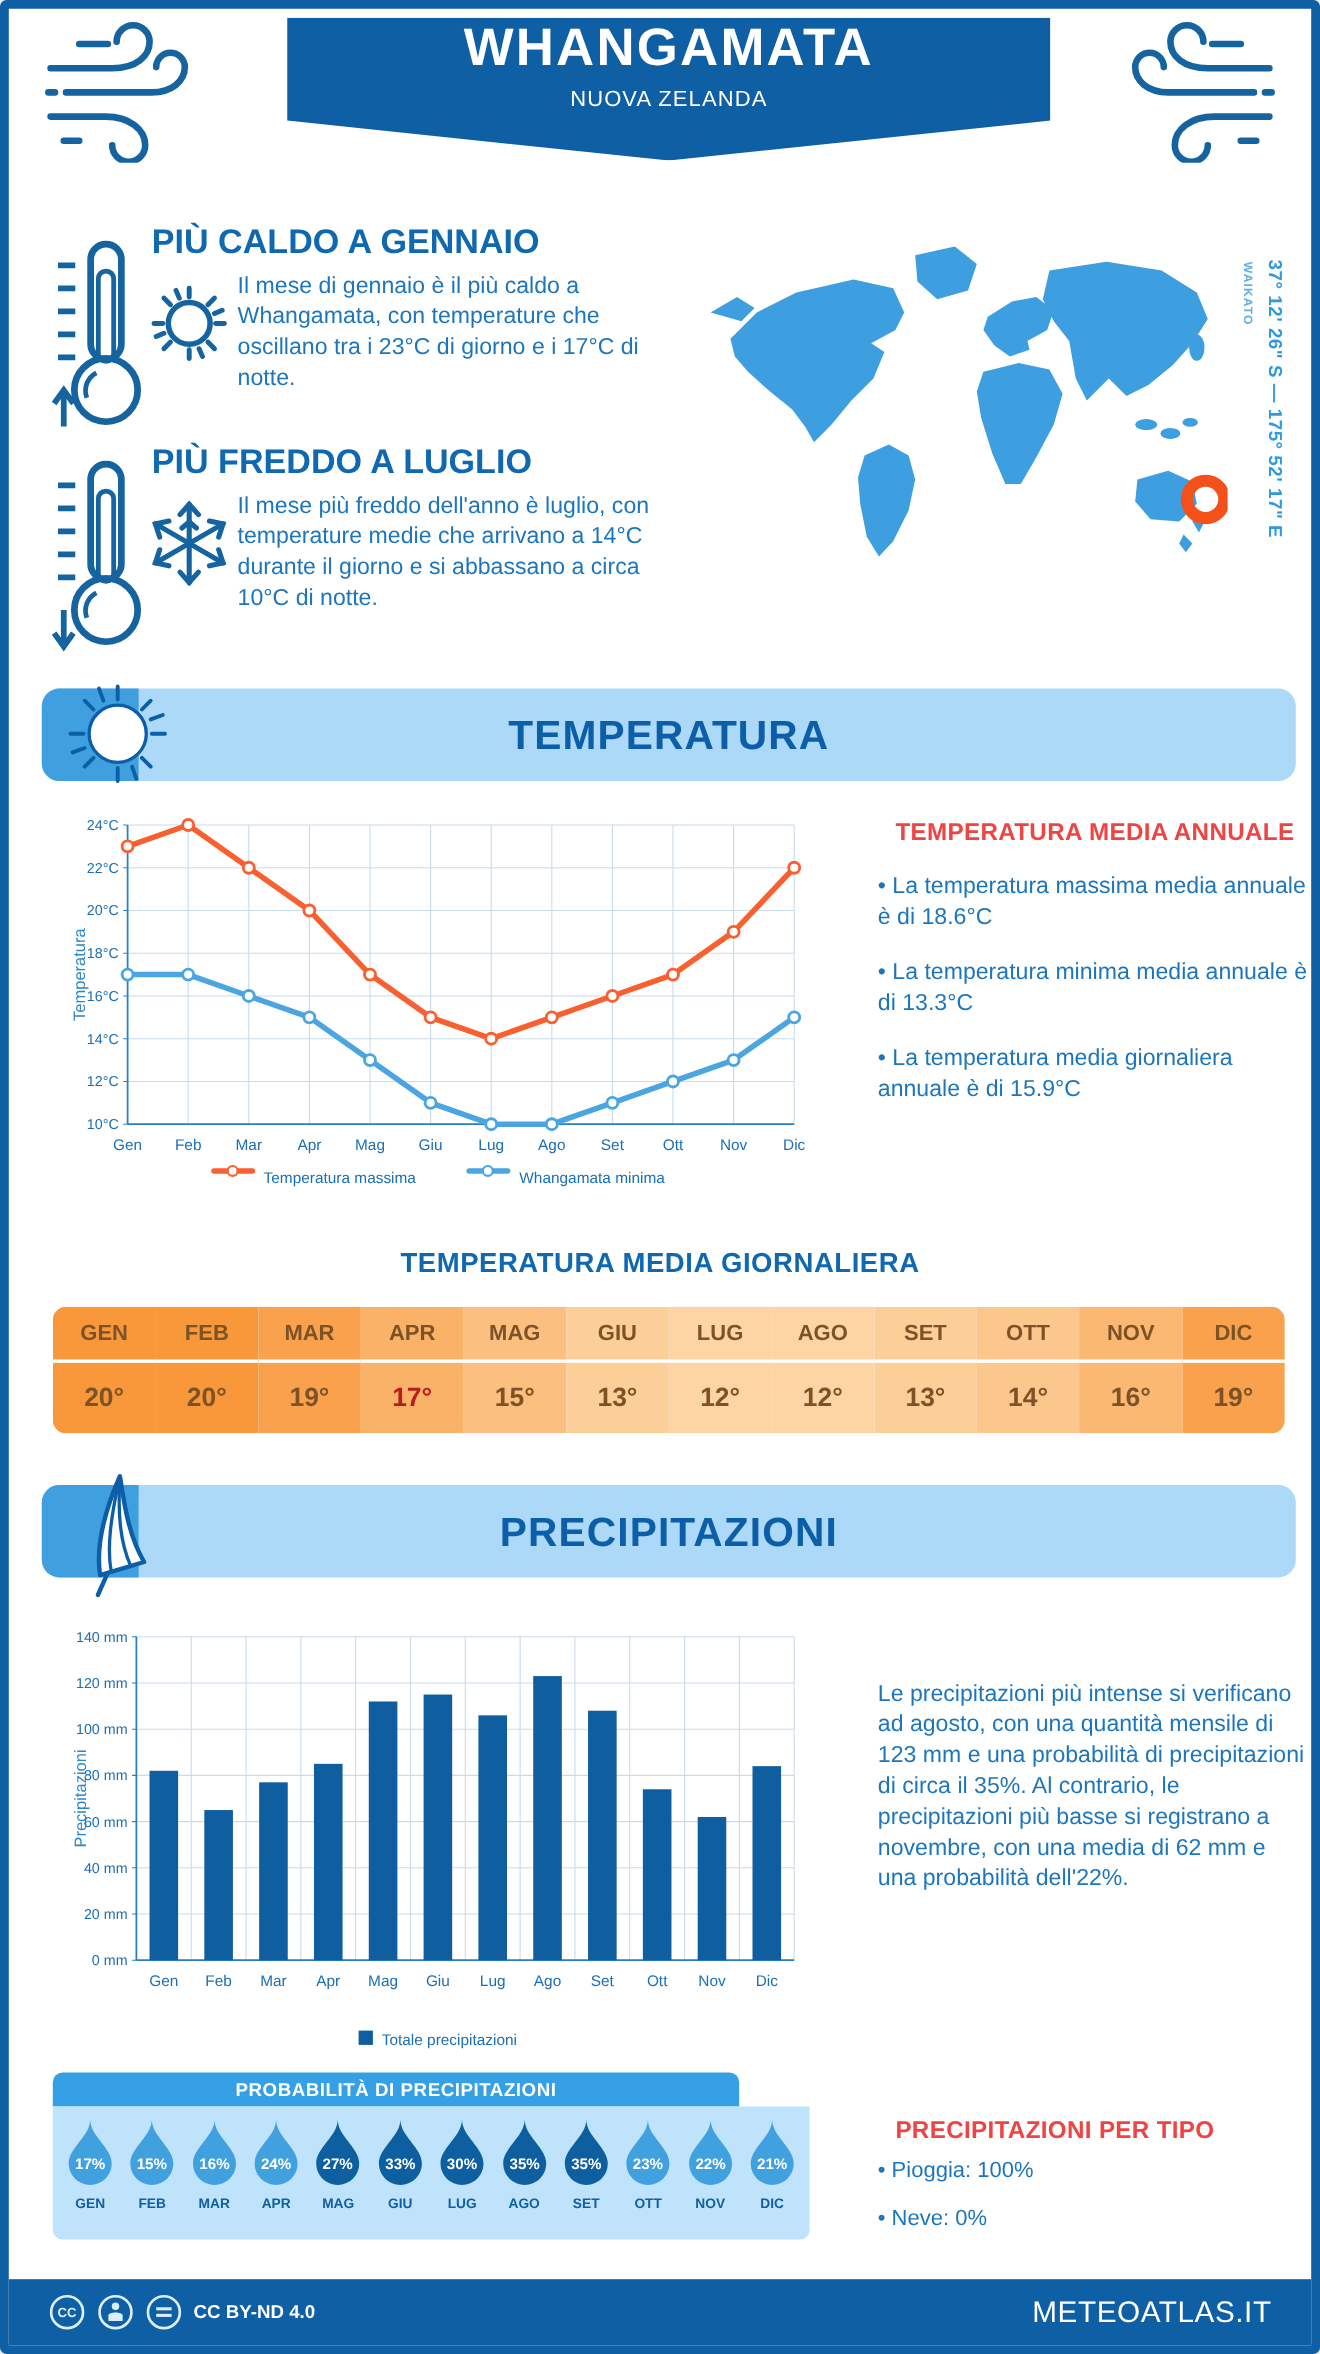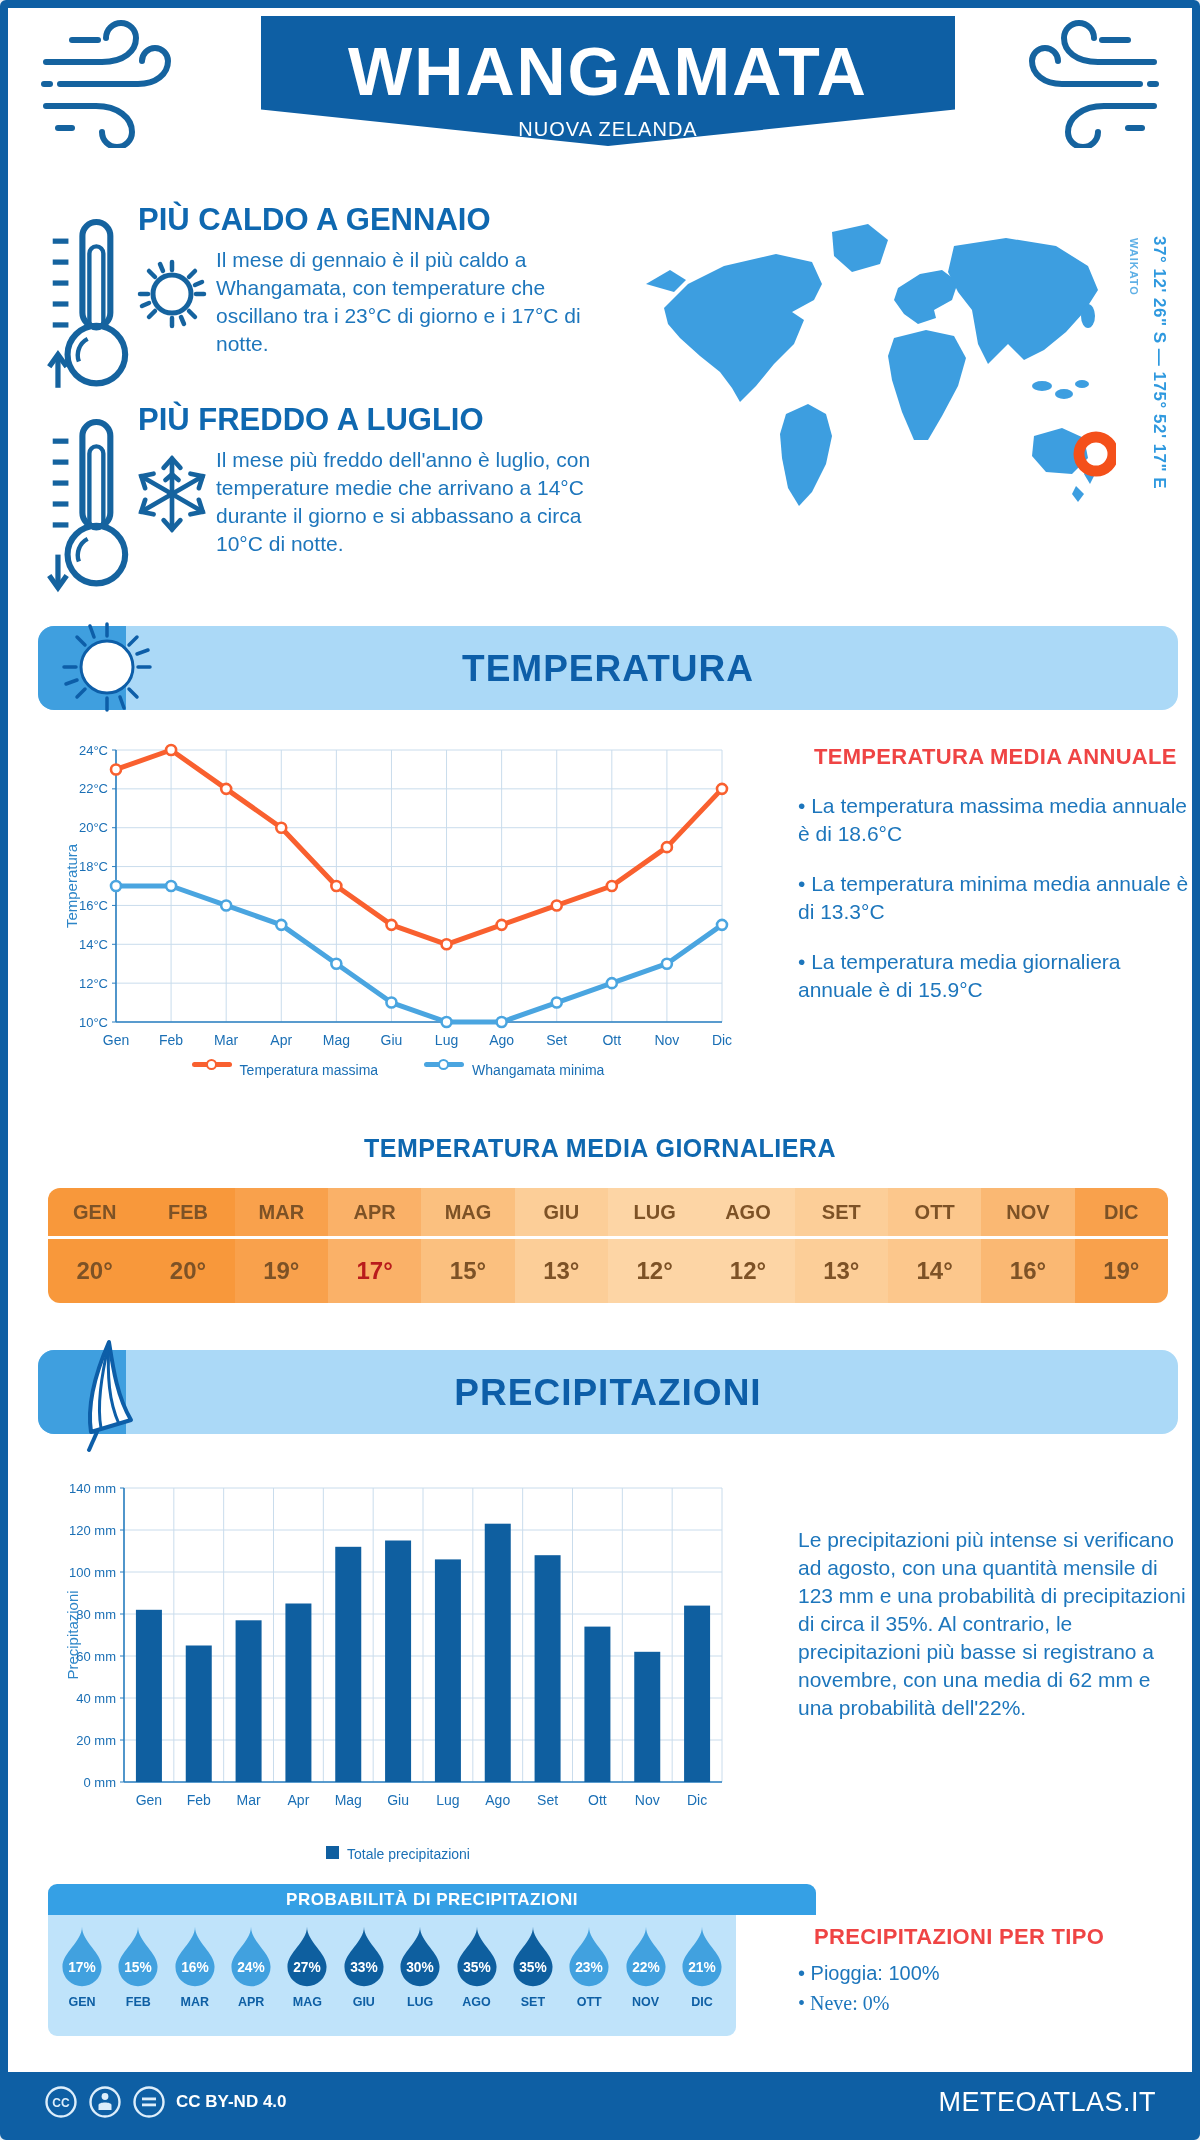--- a/index.html
+++ b/index.html
@@ -8,21 +8,21 @@
     background:#ffffff;box-sizing:border-box;
     border:8px solid #0E5FA4;border-radius:6px;overflow:hidden;
     font-family:"Liberation Sans",sans-serif;
   }
   
   .banner{
     position:absolute;left:253px;top:8px;width:694px;height:130px;background:#0E5FA4;
     clip-path:polygon(0 0,100% 0,100% 72%,50% 100%,0 72%);
     text-align:center;color:#fff;
   }
-  .banner .title{font-size:68px;font-weight:bold;letter-spacing:2px;margin-top:16px;}
+  .banner .title{font-size:48px;font-weight:bold;letter-spacing:2px;}
   .banner .subtitle{font-size:20px;margin-top:8px;letter-spacing:1px;}
   .wind{position:absolute;top:12px;}
   .wind.left{left:30px;}
   .wind.right{right:30px;transform:scaleX(-1);}
   
   .fact{position:absolute;left:36px;width:590px;height:200px;}
   .fact .thermo{position:absolute;left:0;top:4px;}
   .fact .fact-title{position:absolute;left:94px;top:2px;font-size:31px;font-weight:bold;color:#0F68B0;}
   .fact .side-icon{position:absolute;left:86px;top:52px;}
   .fact .fact-text{position:absolute;left:172px;top:46px;width:408px;font-size:21px;line-height:28px;color:#1D76BC;}
@@ -53,21 +53,21 @@
   .side-col p{margin:22px 0 0 0;font-size:21px;line-height:28px;}
   
   .daily-title{position:absolute;left:0;right:0;top:1126px;text-align:center;
       font-size:25px;font-weight:bold;color:#0F68B0;letter-spacing:.5px;}
   .temp-table{position:absolute;left:40px;top:1180px;width:1120px;display:flex;
       border-radius:12px;overflow:hidden;}
   .temp-col{flex:1;text-align:center;}
   .temp-col .m{height:48px;line-height:48px;font-size:20px;font-weight:bold;}
   .temp-col .v{height:64px;line-height:64px;font-size:24px;font-weight:bold;border-top:3px solid #fff;}
   
-  .prob-header{position:absolute;left:40px;top:1876px;width:768px;height:31px;background:#35A0E5;
+  .prob-header{position:absolute;left:40px;top:1876px;width:624px;height:31px;background:#35A0E5;
       border-radius:9px 9px 0 0;color:#fff;font-size:17px;font-weight:bold;text-align:center;line-height:31px;letter-spacing:.5px;}
   .prob-panel{position:absolute;left:40px;top:1907px;width:688px;height:121px;background:#BFE3FA;
       border-radius:0 0 9px 9px;display:flex;align-items:flex-start;justify-content:space-between;
       padding:10px 8px 0 8px;box-sizing:border-box;}
   .drop-cell{width:52px;text-align:center;}
   .drop-cell .mon{font-size:12.5px;font-weight:bold;color:#0E5FA4;margin-top:2px;}
   
   .footer{position:absolute;left:0;bottom:0;width:100%;height:60px;background:#0E5FA4;
       display:flex;align-items:center;justify-content:space-between;box-sizing:border-box;padding:0 36px;}
   .footer .lic{display:flex;align-items:center;gap:10px;color:#fff;font-size:17px;font-weight:bold;}
@@ -524,21 +524,21 @@
         </svg><div class="mon">NOV</div></div>
       <div class="drop-cell"><svg width="50" height="64" viewBox="0 0 56 72">
           <path d="M28 2 C28 19 50 31 50 47 A22 22 0 1 1 6 47 C6 31 28 19 28 2 Z" fill="#41A1DF"></path>
           <text x="28" y="53" text-anchor="middle" font-size="15.5" font-weight="bold" fill="#ffffff">21%</text>
         </svg><div class="mon">DIC</div></div>
     </div>
 
   <div class="side-col" style="top:1916px;">
     <h3>PRECIPITAZIONI PER TIPO</h3>
     <p style="margin-top:8px;font-size:20px;line-height:30px;">• Pioggia: 100%</p>
-    <p style="margin-top:0;font-size:20px;line-height:30px;font-family:Liberation Serif, serif;">• Neve: 0%</p>
+    <p style="margin-top:14px;font-size:20px;line-height:30px;">• Neve: 0%</p>
   </div>
 
   <div class="footer">
     <div class="lic">
       <svg width="34" height="34" viewBox="0 0 34 34" fill="none" stroke="#DDEEFB" stroke-width="2.4">
         <circle cx="17" cy="17" r="14.5"></circle>
         <text x="17" y="21.5" text-anchor="middle" font-size="12" font-weight="bold" fill="#DDEEFB" stroke="none">CC</text>
       </svg>
       <svg width="34" height="34" viewBox="0 0 34 34" fill="none" stroke="#DDEEFB" stroke-width="2.4">
         <circle cx="17" cy="17" r="14.5"></circle>

